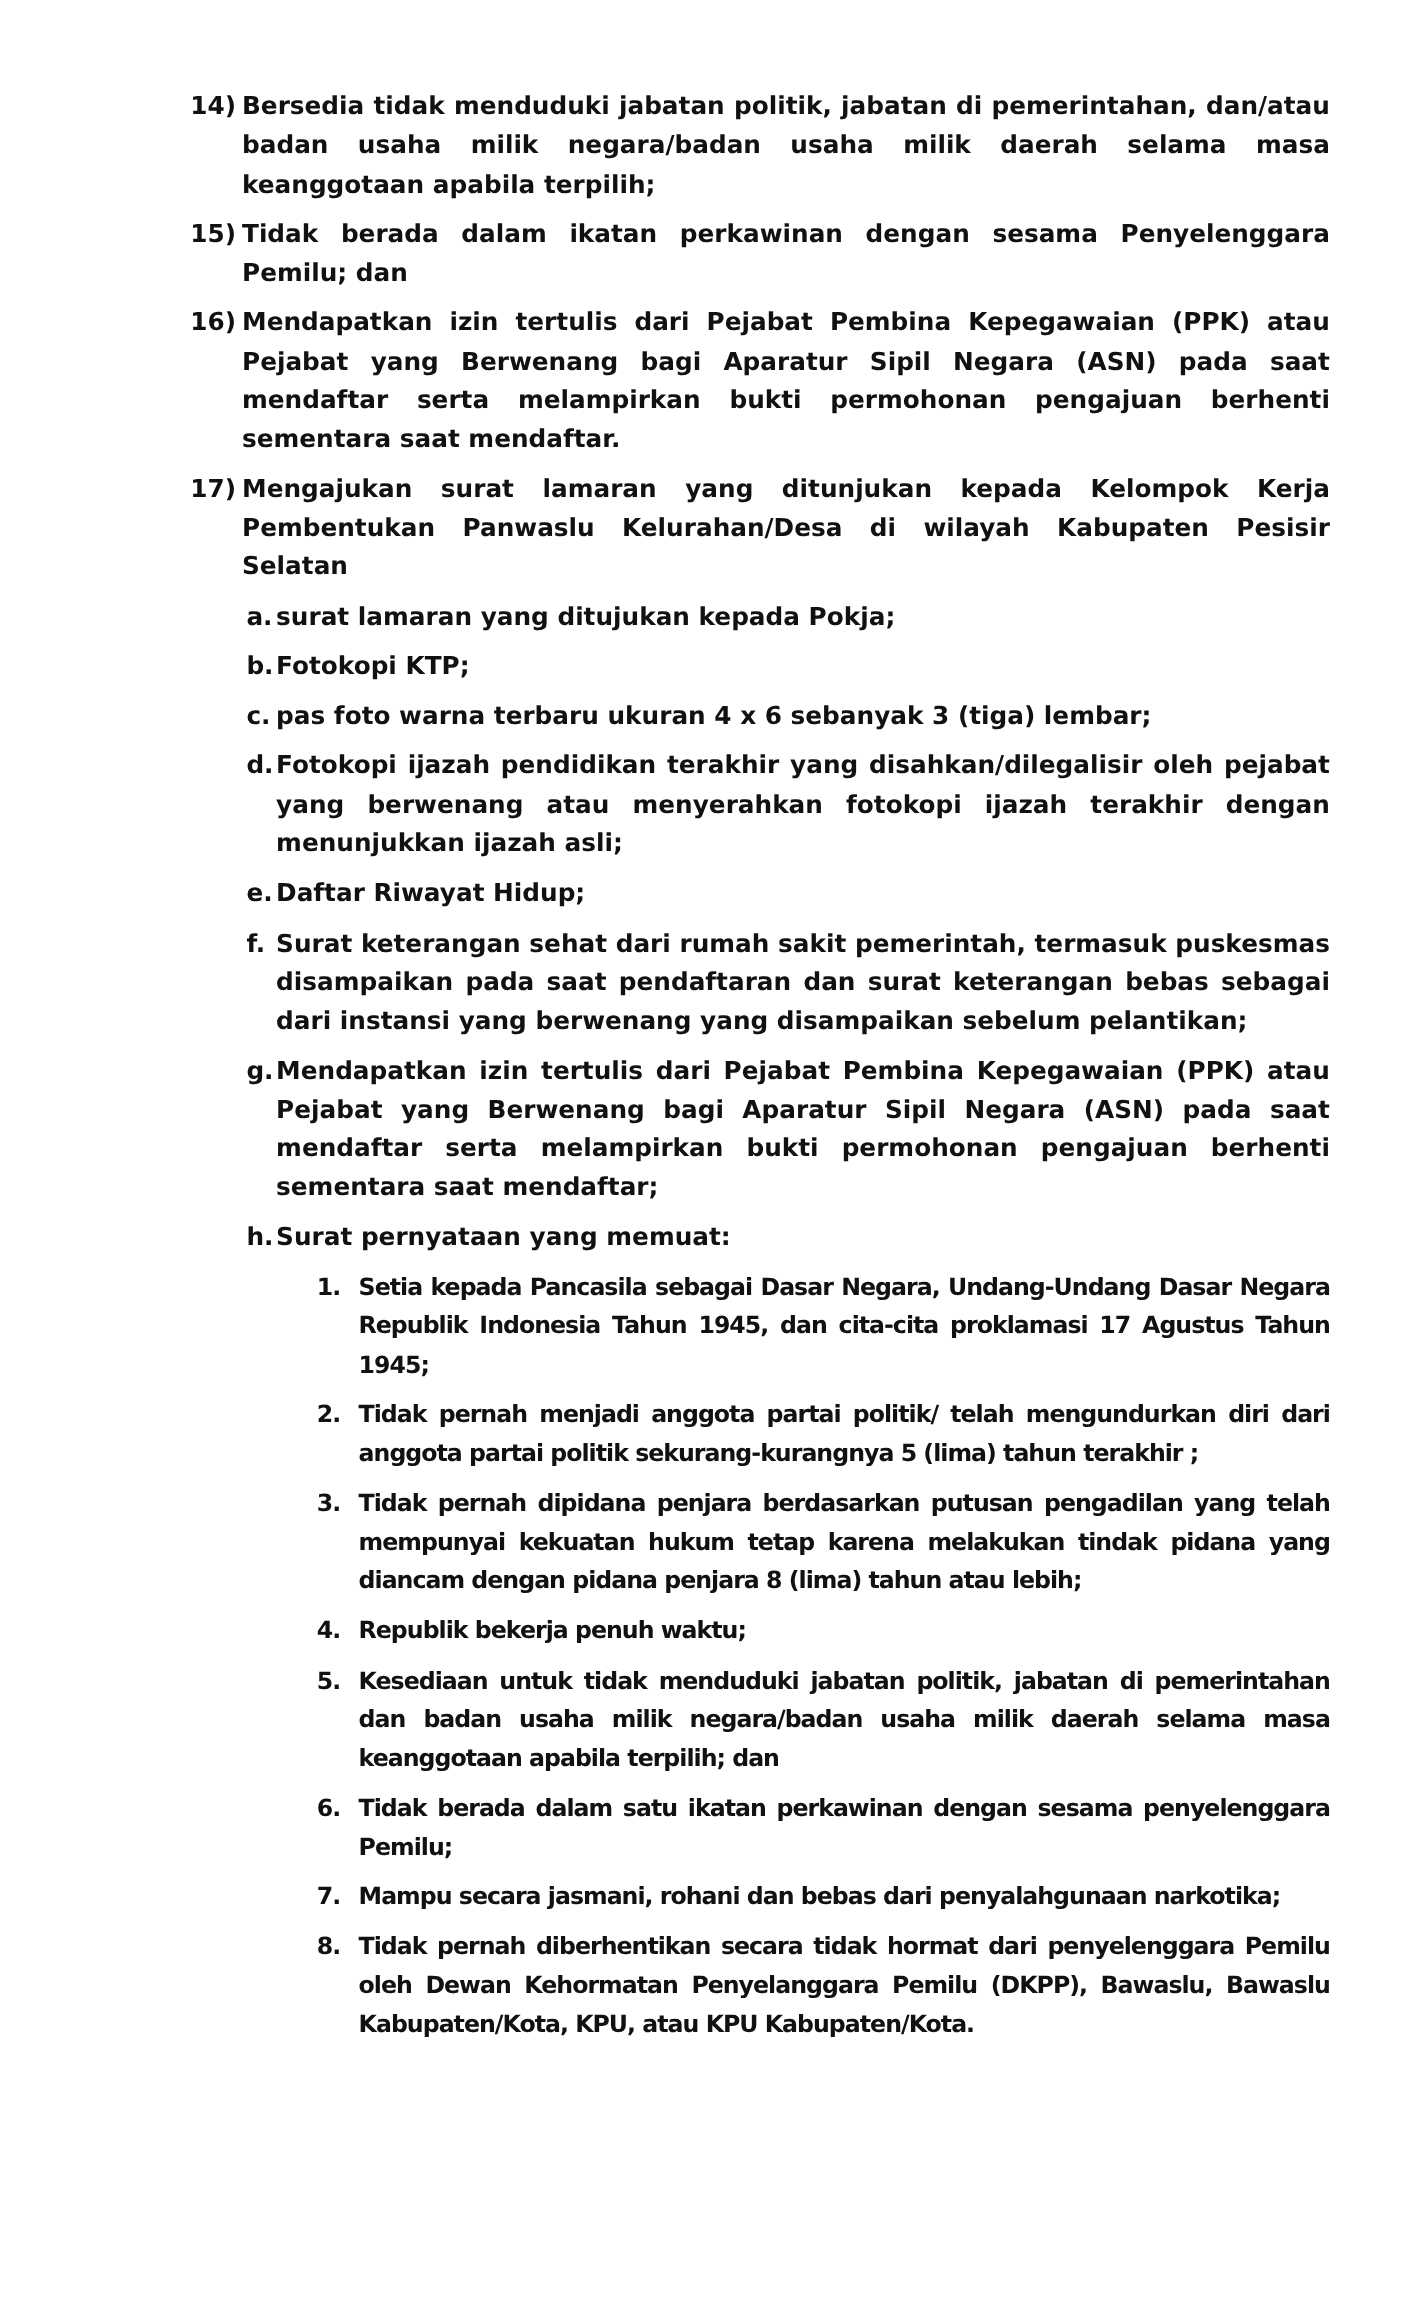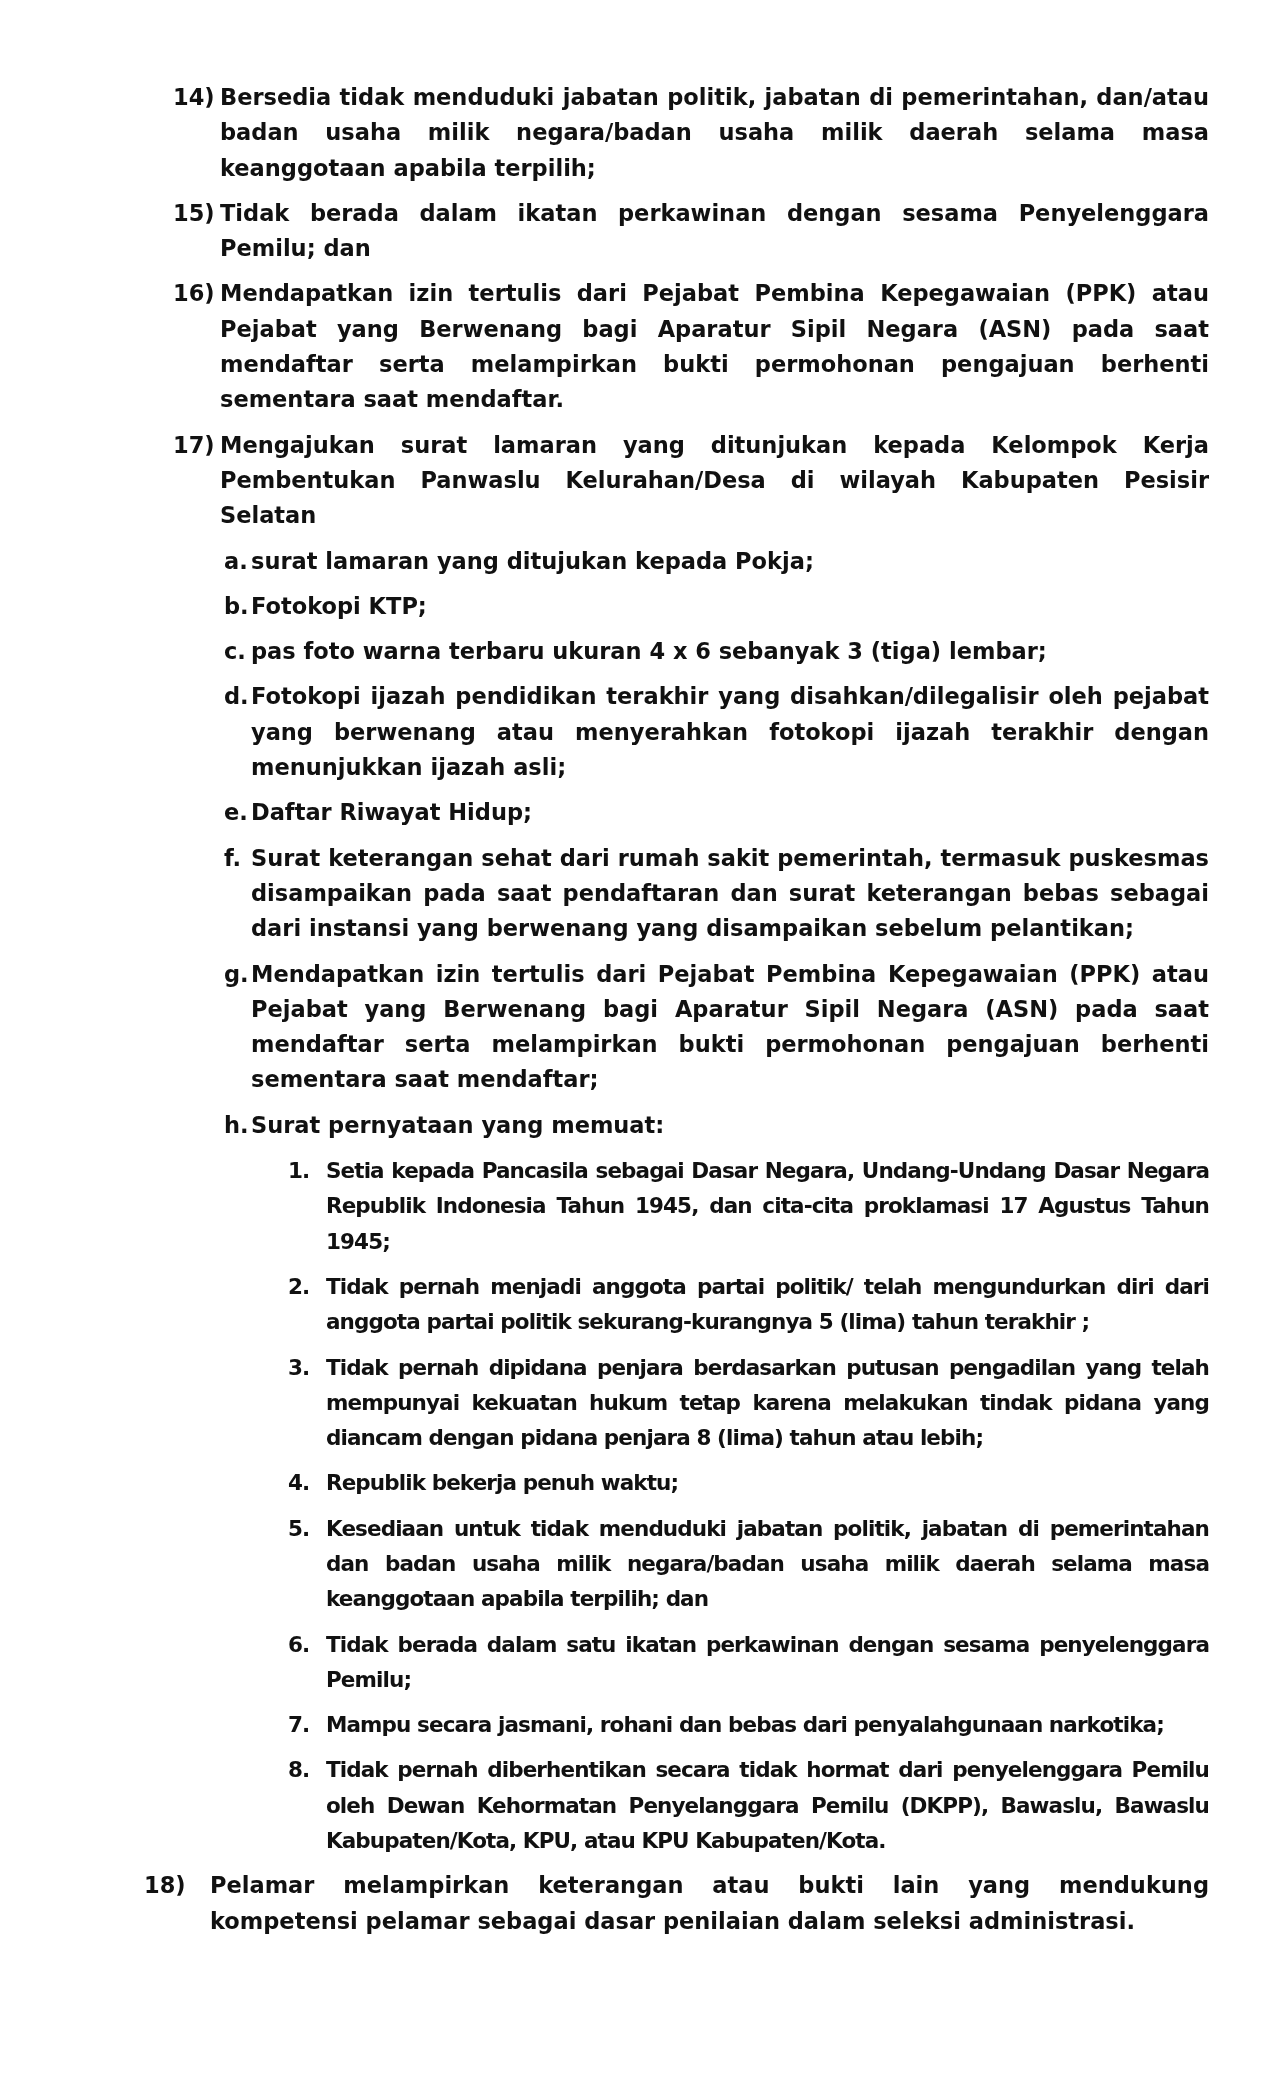--- a/index.html
+++ b/index.html
@@ -109,18 +109,14 @@
   </div>
   <div class="item subsub condensed">
     <span class="num">7.</span>
     <span class="txt">Mampu secara jasmani, rohani dan bebas dari penyalahgunaan narkotika;</span>
   </div>
   <div class="item subsub condensed">
     <span class="num">8.</span>
     <span class="txt">Tidak pernah diberhentikan secara tidak hormat dari penyelenggara Pemilu oleh Dewan Kehormatan Penyelanggara Pemilu (DKPP), Bawaslu, Bawaslu Kabupaten/Kota, KPU, atau KPU Kabupaten/Kota.</span>
   </div>
 
-  <div class="item main2">
-    <span class="num">18)</span>
-    <span class="txt">Pelamar melampirkan keterangan atau bukti lain yang mendukung kompetensi pelamar sebagai dasar penilaian dalam seleksi administrasi.</span>
-  </div>
 
 </div>
 
 </body></html>

